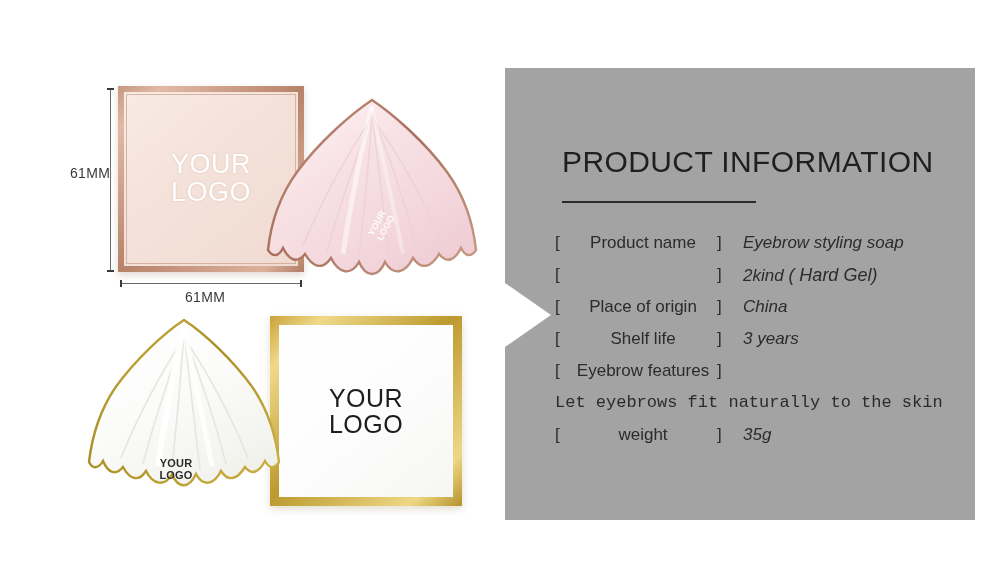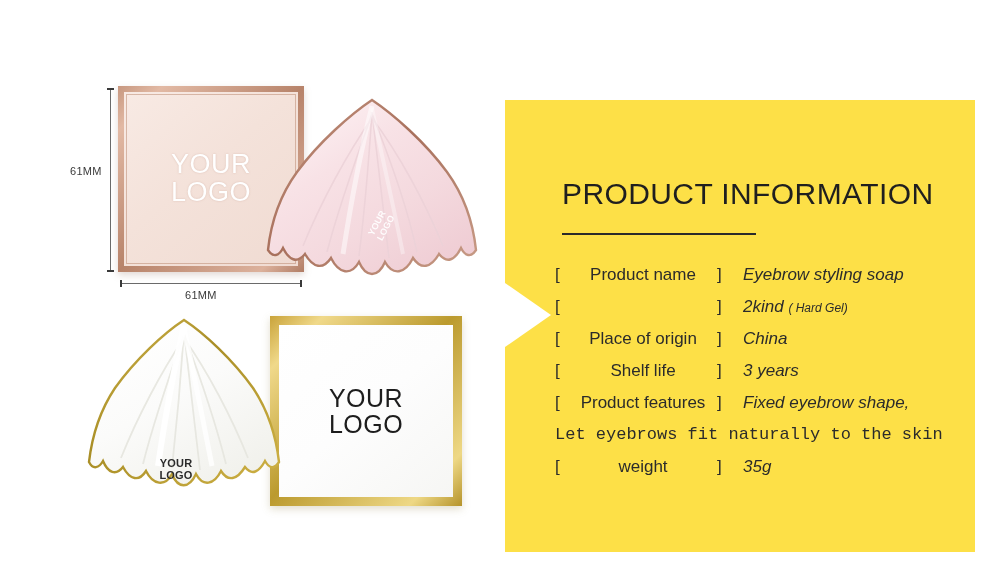--- a/index.html
+++ b/index.html
@@ -100,21 +100,21 @@
   .white-shell .shell-logo {
     left: 50px; top: 140px;
     width: 80px;
     font-size: 11px;
     color: #2b2b2b;
   }
 
   
   .dim-label {
     position: absolute;
-    font-size: 11px;
+    font-size: 14px;
     color: #3a3a3a;
     letter-spacing: .3px;
     white-space: nowrap;
   }
   .dim-v-label { left: 70px; top: 165px; }
   .dim-h-label { left: 185px; top: 289px; }
   .dim-line-v {
     position: absolute;
     left: 110px; top: 88px;
     width: 1px; height: 184px;
@@ -131,22 +131,21 @@
     background: #3a3a3a;
   }
   .cap-v { width: 7px; height: 2px; left: -3px; }
   .cap-h { width: 2px; height: 7px; top: -3px; }
 
   
   .info-panel {
     position: absolute;
     left: 505px; top: 68px;
     width: 470px; height: 452px;
-    background: #fde047;
-    margin-top: 32px;
+    background: #a3a3a3;
   }
   .notch {
     position: absolute;
     left: 505px; top: 283px;
     width: 46px; height: 64px;
     background: #ffffff;
     clip-path: polygon(0 0, 0 100%, 100% 50%);
   }
   .panel-title {
     position: absolute;
@@ -191,21 +190,21 @@
   }
   .spec-value {
     position: absolute;
     left: 188px;
     font-size: 17px;
     color: #2b2b2b;
     white-space: nowrap;
     font-style: italic;
   }
   .spec-value .small {
-    font-size: 12px;
+    font-size: 18px;
   }
   .spec-continuation {
     position: relative;
     height: 32px;
     font-size: 17px;
     color: #2b2b2b;
     white-space: nowrap;
     font-family: Liberation Mono, monospace;
   }
 </style>
@@ -367,23 +366,22 @@
 
       <div class="spec-row">
         <span class="bracket bracket-l">[</span>
         <span class="spec-label">Shelf life</span>
         <span class="bracket bracket-r">]</span>
         <span class="spec-value">3 years</span>
       </div>
 
       <div class="spec-row">
         <span class="bracket bracket-l">[</span>
-        <span class="spec-label">Product features</span>
-        <span class="bracket bracket-r">]</span>
-        <span class="spec-value">Fixed eyebrow shape,</span>
+        <span class="spec-label">Eyebrow features</span>
+        <span class="bracket bracket-r">]</span>
       </div>
 
       <div class="spec-continuation">Let eyebrows fit naturally to the skin</div>
 
       <div class="spec-row">
         <span class="bracket bracket-l">[</span>
         <span class="spec-label">weight</span>
         <span class="bracket bracket-r">]</span>
         <span class="spec-value">35g</span>
       </div>

